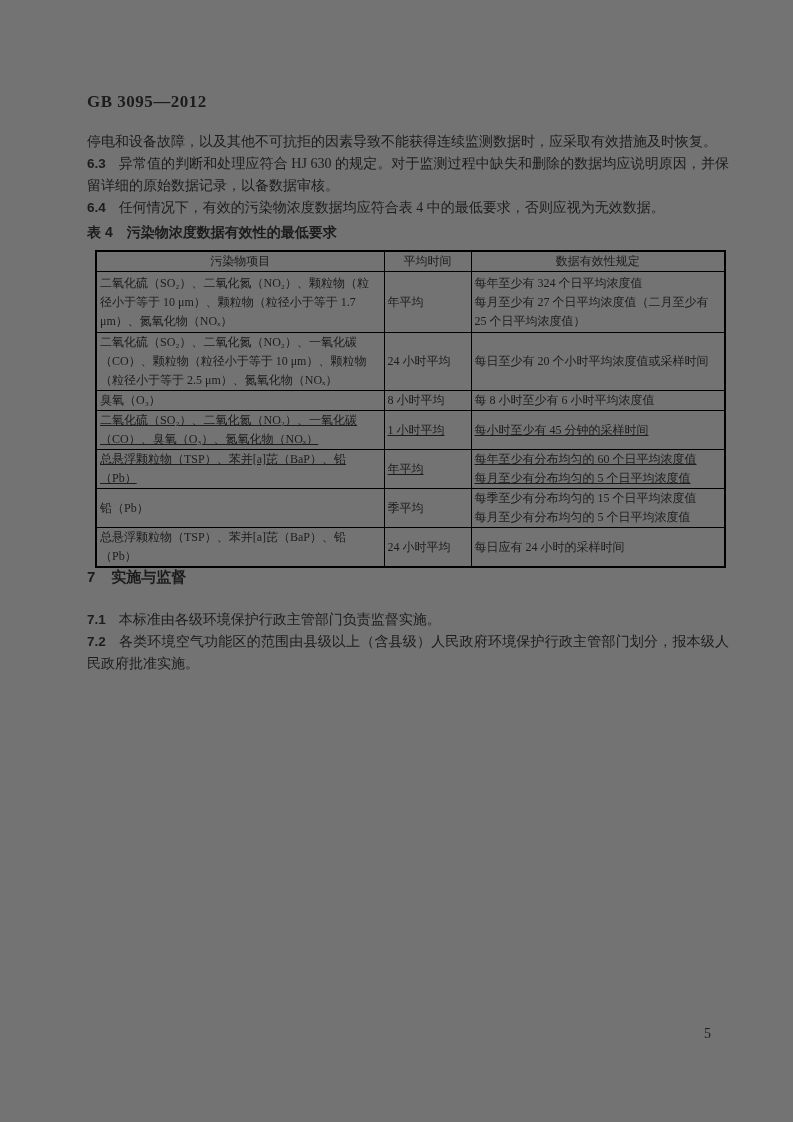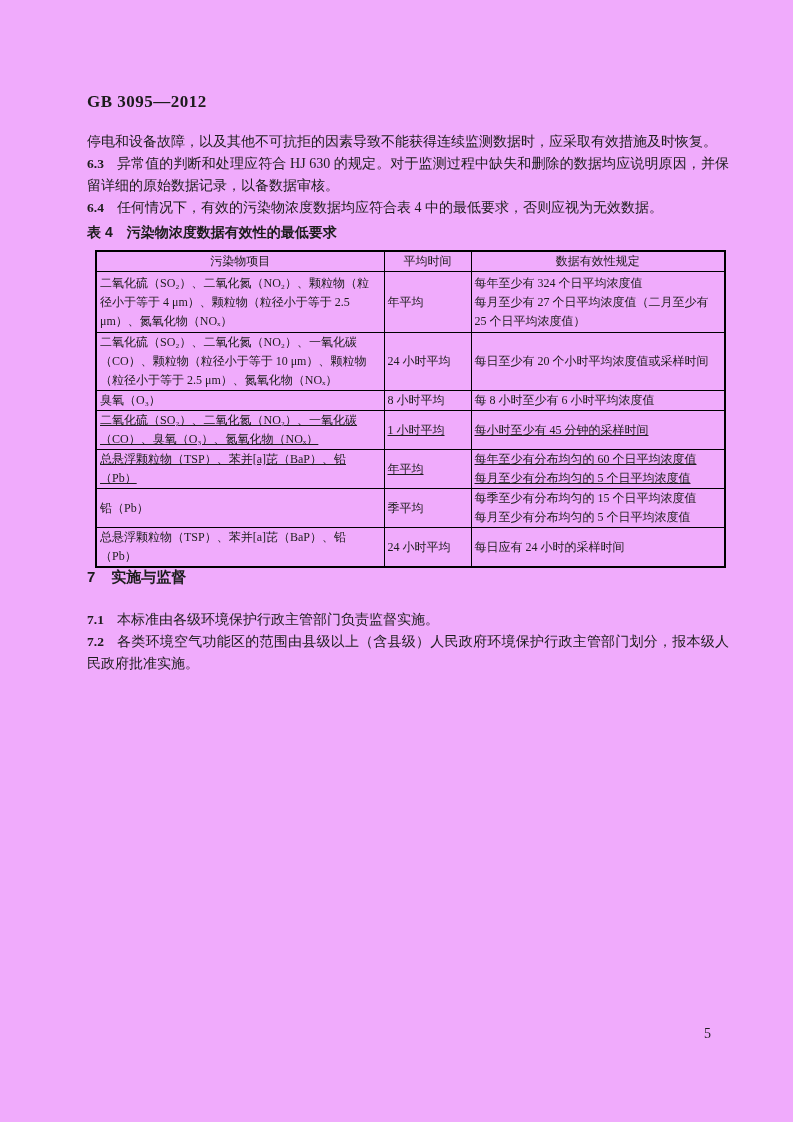--- a/index.html
+++ b/index.html
@@ -1,20 +1,20 @@
 <!DOCTYPE html>
 <html><head>
 <meta charset="utf-8">
 <style>
   html, body { margin: 0; padding: 0; background: #ffffff; }
   .page {
     position: relative;
     width: 793px;
     height: 1122px;
-    background: #f0abfc;
+    background: #737373;
     color: #1c1c1c;
     font-family: "Liberation Serif", "DejaVu Serif", serif;
     overflow: hidden;
   }
   .doc-number {
     position: absolute;
     top: 92px;
     left: 87px;
     font-size: 17px;
     font-weight: bold;
@@ -27,21 +27,21 @@
     width: 642px;
     font-size: 14px;
     line-height: 22px;
     text-align: justify;
   }
   .sec6-block { top: 131px; }
   .sec7-block { top: 609px; }
   .body-block p { margin: 0; }
   .clause-num {
     font-weight: bold;
-    font-family: Liberation Serif, serif;
+    font-family: Liberation Sans, sans-serif;
     font-size: 13.5px;
     margin-right: 13px;
   }
   .table-title {
     position: absolute;
     top: 224px;
     left: 87px;
     width: 637px;
     text-align: left;
     font-size: 14px;
@@ -123,21 +123,21 @@
     </colgroup>
     <thead>
       <tr>
         <th>污染物项目</th>
         <th>平均时间</th>
         <th>数据有效性规定</th>
       </tr>
     </thead>
     <tbody>
       <tr class="row-h61">
-        <td>二氧化硫（SO₂）、二氧化氮（NO₂）、颗粒物（粒径小于等于 4 μm）、颗粒物（粒径小于等于 2.5 μm）、氮氧化物（NOₓ）</td>
+        <td>二氧化硫（SO₂）、二氧化氮（NO₂）、颗粒物（粒径小于等于 10 μm）、颗粒物（粒径小于等于 1.7 μm）、氮氧化物（NOₓ）</td>
         <td class="col-period-cell">年平均</td>
         <td>每年至少有 324 个日平均浓度值
 每月至少有 27 个日平均浓度值（二月至少有 25 个日平均浓度值）</td>
       </tr>
       <tr class="row-h58">
         <td>二氧化硫（SO₂）、二氧化氮（NO₂）、一氧化碳（CO）、颗粒物（粒径小于等于 10 μm）、颗粒物（粒径小于等于 2.5 μm）、氮氧化物（NOₓ）</td>
         <td class="col-period-cell">24 小时平均</td>
         <td>每日至少有 20 个小时平均浓度值或采样时间</td>
       </tr>
       <tr class="row-h19">

